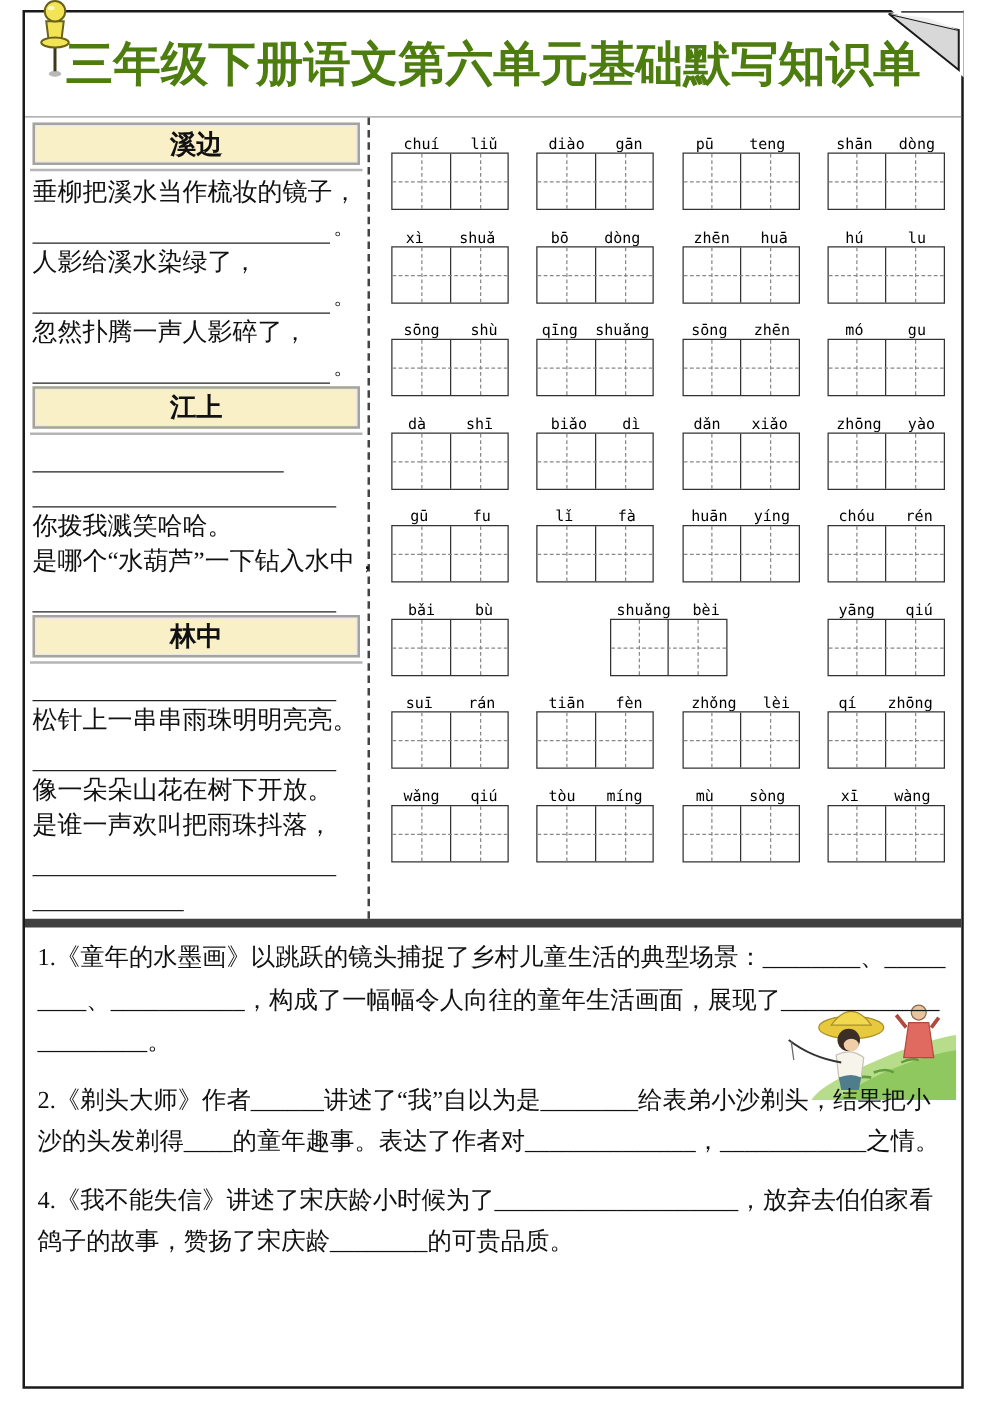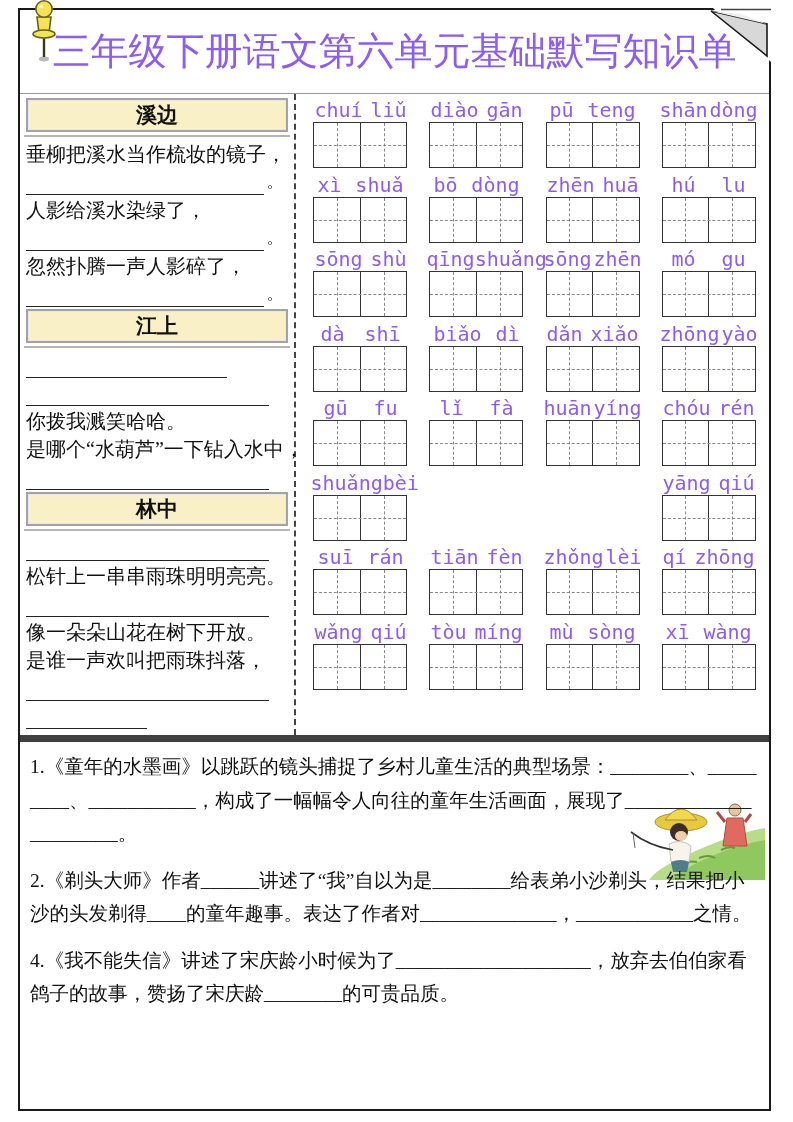--- a/index.html
+++ b/index.html
@@ -9,41 +9,41 @@
   
   .sheet{position:absolute;left:18px;top:8px;width:753px;height:1103px;
     border:2px solid #1a1a1a;background:#fff;box-sizing:border-box;}
 
   
   .pushpin{position:absolute;left:26px;top:0;width:36px;height:64px;z-index:5;}
   .fold{position:absolute;top:-2px;right:-2px;width:64px;height:54px;z-index:4;}
 
   
   .title-bar{height:84px;border-bottom:1px solid #9a9a9a;display:flex;align-items:center;justify-content:center;box-sizing:border-box;}
-  .title-bar h1{margin:0;font-size:38px;font-weight:400;letter-spacing:0;white-space:nowrap;
-    font-family:"Liberation Serif","DejaVu Serif",serif;color:#8b5cf6;}
+  .title-bar h1{margin:0;font-size:38px;font-weight:700;letter-spacing:0;white-space:nowrap;
+    font-family:"Liberation Serif","DejaVu Serif",serif;color:#4d7c0f;}
 
   
   .main{display:flex;height:641px;box-sizing:border-box;}
   .left-col{width:276px;box-sizing:border-box;border-right:2px dashed #444;padding:2px 4px 0 4px;}
   .right-col{flex:1;box-sizing:border-box;padding:6px 4px 0 8px;}
 
   
   .sec-header{background:#faf0c8;border:2px solid #a3a3a3;box-shadow:0 0 0 1px #e8e8e8 inset;
     text-align:center;font-weight:700;font-size:21px;height:30px;line-height:30px;margin:2px 2px 0 2px;}
   .sec-rule{border-top:2px solid #b5b5b5;margin:3px 0 2px 0;}
   .line{height:28px;display:flex;align-items:flex-end;font-size:20px;line-height:26px;white-space:nowrap;padding-left:2px;}
   .blank{display:inline-block;border-bottom:1.6px solid #222;height:22px;}
   .punct{font-size:17px;margin-left:3px;}
 
   
   .py-row{display:flex;justify-content:space-between;margin-bottom:6.5px;}
   .py-item{width:24.5%;display:flex;flex-direction:column;align-items:center;}
   .py-label{display:flex;width:100px;justify-content:space-around;font-family:"DejaVu Sans Mono","Liberation Mono",monospace;
-    font-size:20px;color:#8b5cf6;height:22px;align-items:flex-end;white-space:nowrap;}
+    font-size:12px;color:#000000;height:22px;align-items:flex-end;white-space:nowrap;}
   .gridbox{display:flex;border:1.6px solid #333;width:94px;height:46px;position:relative;background:#fff;box-sizing:border-box;}
   .gridbox::after{content:'';position:absolute;left:0;right:0;top:50%;border-top:1px dashed #888;}
   .gcell{flex:1;position:relative;}
   .gcell + .gcell{border-left:1.4px solid #333;}
   .gcell::before{content:'';position:absolute;top:0;bottom:0;left:50%;border-left:1px dashed #888;}
 
   
   .bottom{border-top:7px solid #404040;position:relative;padding:8px 10px 0 10px;height:372px;box-sizing:border-box;}
   .question{margin:0 0 13px 0;font-size:19.5px;line-height:1.72;position:relative;z-index:2;
     word-break:break-all;color:#111;}
@@ -328,20 +328,30 @@
                 <span class="syl">chóu</span>
                 <span class="syl">rén</span>
               </div>
               <div class="gridbox">
                 <div class="gcell"></div>
                 <div class="gcell"></div>
               </div>
             </div>
           </div>
           <div class="py-row">
+            <div class="py-item">
+              <div class="py-label">
+                <span class="syl">bǎi</span>
+                <span class="syl">bù</span>
+              </div>
+              <div class="gridbox">
+                <div class="gcell"></div>
+                <div class="gcell"></div>
+              </div>
+            </div>
             <div class="py-item">
               <div class="py-label">
                 <span class="syl">shuǎng</span>
                 <span class="syl">bèi</span>
               </div>
               <div class="gridbox">
                 <div class="gcell"></div>
                 <div class="gcell"></div>
               </div>
             </div>

